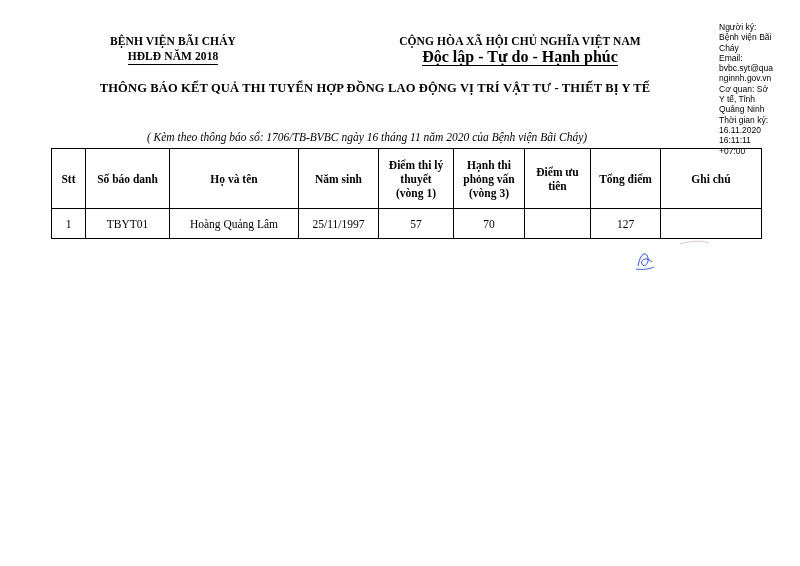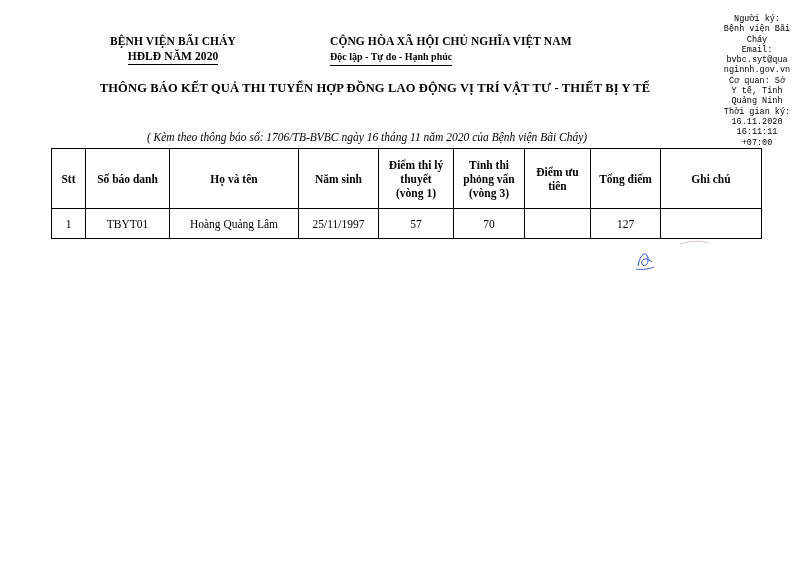--- a/index.html
+++ b/index.html
@@ -32,49 +32,49 @@
     flex-direction: row;
   }
   .header-left {
     width: 330px;
     text-align: center;
     padding-left: 16px;
     box-sizing: border-box;
   }
   .header-right {
     width: 380px;
+    text-align: center;
     box-sizing: border-box;
   }
   .hdr-line {
     font-size: 11.5px;
     font-weight: bold;
     line-height: 15px;
     letter-spacing: 0.1px;
   }
   .hdr-sub {
-    font-size: 10px;
+    font-size: 16px;
     font-weight: bold;
     line-height: 16px;
   }
   .hdr-sub-underline {
     display: inline-block;
     border-bottom: 1px solid #000;
   }
 
   
   .sigbox {
     position: absolute;
-    top: 14px;
+    top: 22px;
     left: 719px;
     width: 76px;
-    font-family: Liberation Mono, monospace;
+    font-family: Liberation Sans, sans-serif;
     font-size: 8.5px;
     line-height: 10.3px;
     color: #000;
-    text-align: center;
   }
   .sigbox div {
     white-space: normal;
     word-break: break-word;
   }
 
   
   .title-block {
     position: absolute;
     top: 80px;
@@ -157,21 +157,21 @@
 </style>
 </head>
 <body>
 
 <div class="page">
 
   <div class="header">
     <div class="header-left">
       <div class="hdr-line">BỆNH VIỆN BÃI CHÁY</div>
       <div class="hdr-line">
-        <span class="hdr-sub-underline">HĐLĐ NĂM 2020</span>
+        <span class="hdr-sub-underline">HĐLĐ NĂM 2018</span>
       </div>
     </div>
     <div class="header-right">
       <div class="hdr-line">CỘNG HÒA XÃ HỘI CHỦ NGHĨA VIỆT NAM</div>
       <div class="hdr-sub">
         <span class="hdr-sub-underline">Độc lập - Tự do - Hạnh phúc</span>
       </div>
     </div>
   </div>
 
@@ -214,21 +214,21 @@
         <th>Stt</th>
         <th>Số báo danh</th>
         <th>Họ và tên</th>
         <th>Năm sinh</th>
         <th>
           <div>Điểm thi lý</div>
           <div>thuyết</div>
           <div>(vòng 1)</div>
         </th>
         <th>
-          <div>Tỉnh thi</div>
+          <div>Hạnh thi</div>
           <div>phỏng vấn</div>
           <div>(vòng 3)</div>
         </th>
         <th>
           <div>Điểm ưu</div>
           <div>tiên</div>
         </th>
         <th>Tổng điểm</th>
         <th>Ghi chú</th>
       </tr>

